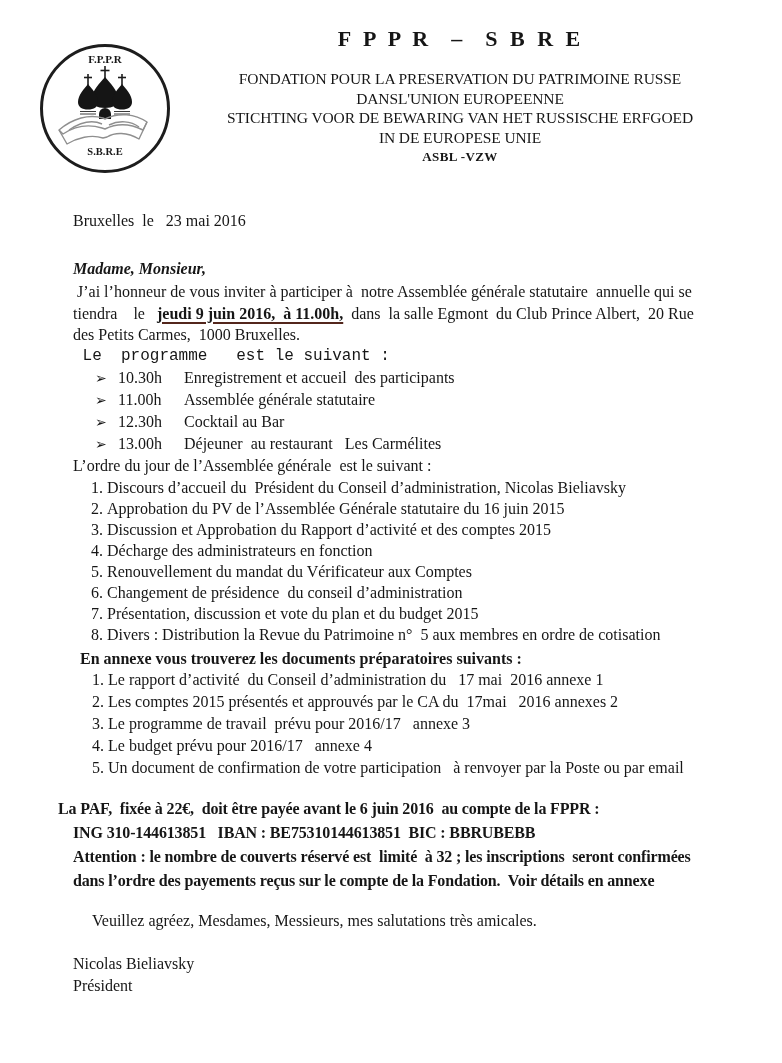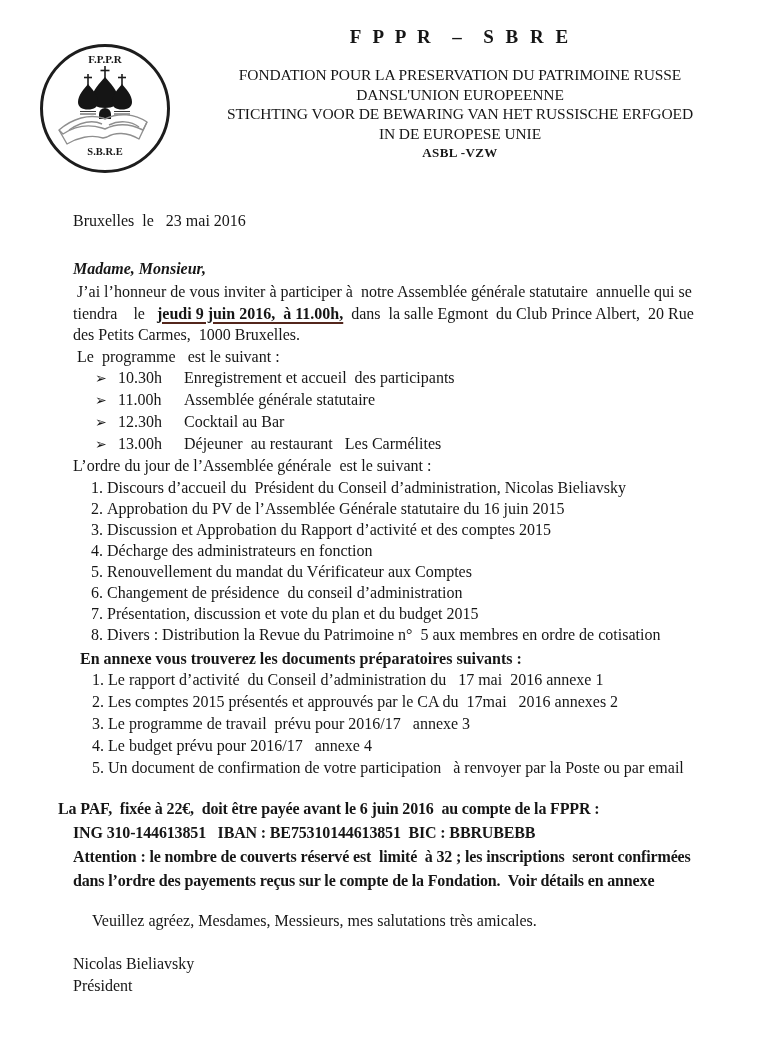--- a/index.html
+++ b/index.html
@@ -16,21 +16,21 @@
 
   
   .logo { position:absolute; left:38px; top:42px; width:134px; height:134px; }
   .logo svg { width:100%; height:100%; }
 
   .header-text {
     position:absolute; left:172px; top:26px; width:576px;
     text-align:center;
   }
   .header-title {
-    font-size:19px; font-weight:bold;
+    font-size:22px; font-weight:bold;
     letter-spacing:2px; word-spacing:3px;
     white-space:pre;
   }
   .header-lines { margin-top:17px; font-size:15.5px; line-height:19.5px; letter-spacing:-0.1px; }
   .hline { white-space:pre; }
   .header-legal { margin-top:2px; font-size:13px; font-weight:bold; letter-spacing:0.4px; }
 
   
   .letter {
     position:absolute; left:73px; top:210px; width:648px;
@@ -40,21 +40,21 @@
   .salutation { margin-top:26px; font-weight:bold; white-space:pre;font-style:italic; }
   .intro { margin-top:2px; }
   .intro .line { white-space:pre; }
   .hl {
     font-weight:bold;
     text-decoration:underline;
     text-decoration-thickness:2px;
     text-decoration-color:#53261c;
     text-underline-offset:3px;
   }
-  .program-intro { white-space:pre; }
+  .program-intro { white-space:pre;font-family:Liberation Mono, monospace; }
   ul.program { list-style:none; padding-left:22px; }
   ul.program li { display:flex; line-height:22px; white-space:pre; }
   ul.program .bullet { width:23px; font-family:"DejaVu Sans",sans-serif; font-size:14px; }
   ul.program .time { width:66px; }
   .agenda-intro { white-space:pre; }
   ol.agenda { padding-left:34px; }
   ol.agenda li { line-height:21px; white-space:pre; }
   .annex-intro { margin-top:3px; font-weight:bold; text-indent:7px; white-space:pre; }
   ol.annexes { padding-left:35px; }
   ol.annexes li { line-height:22px; white-space:pre; }

